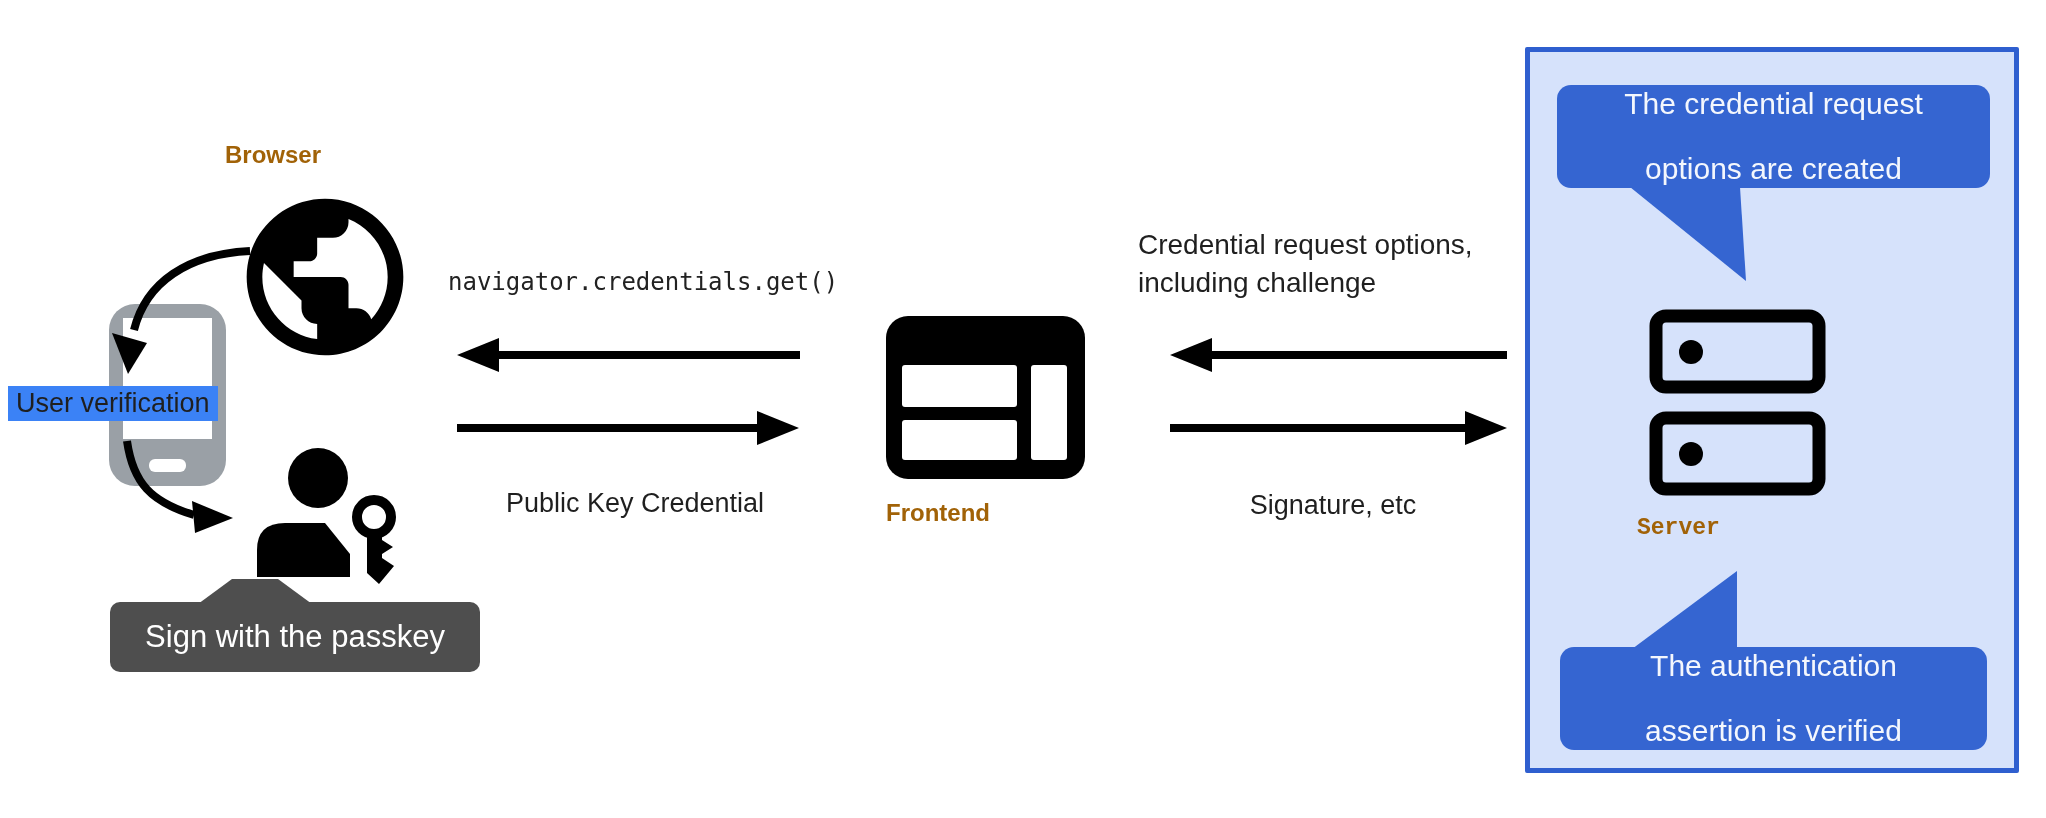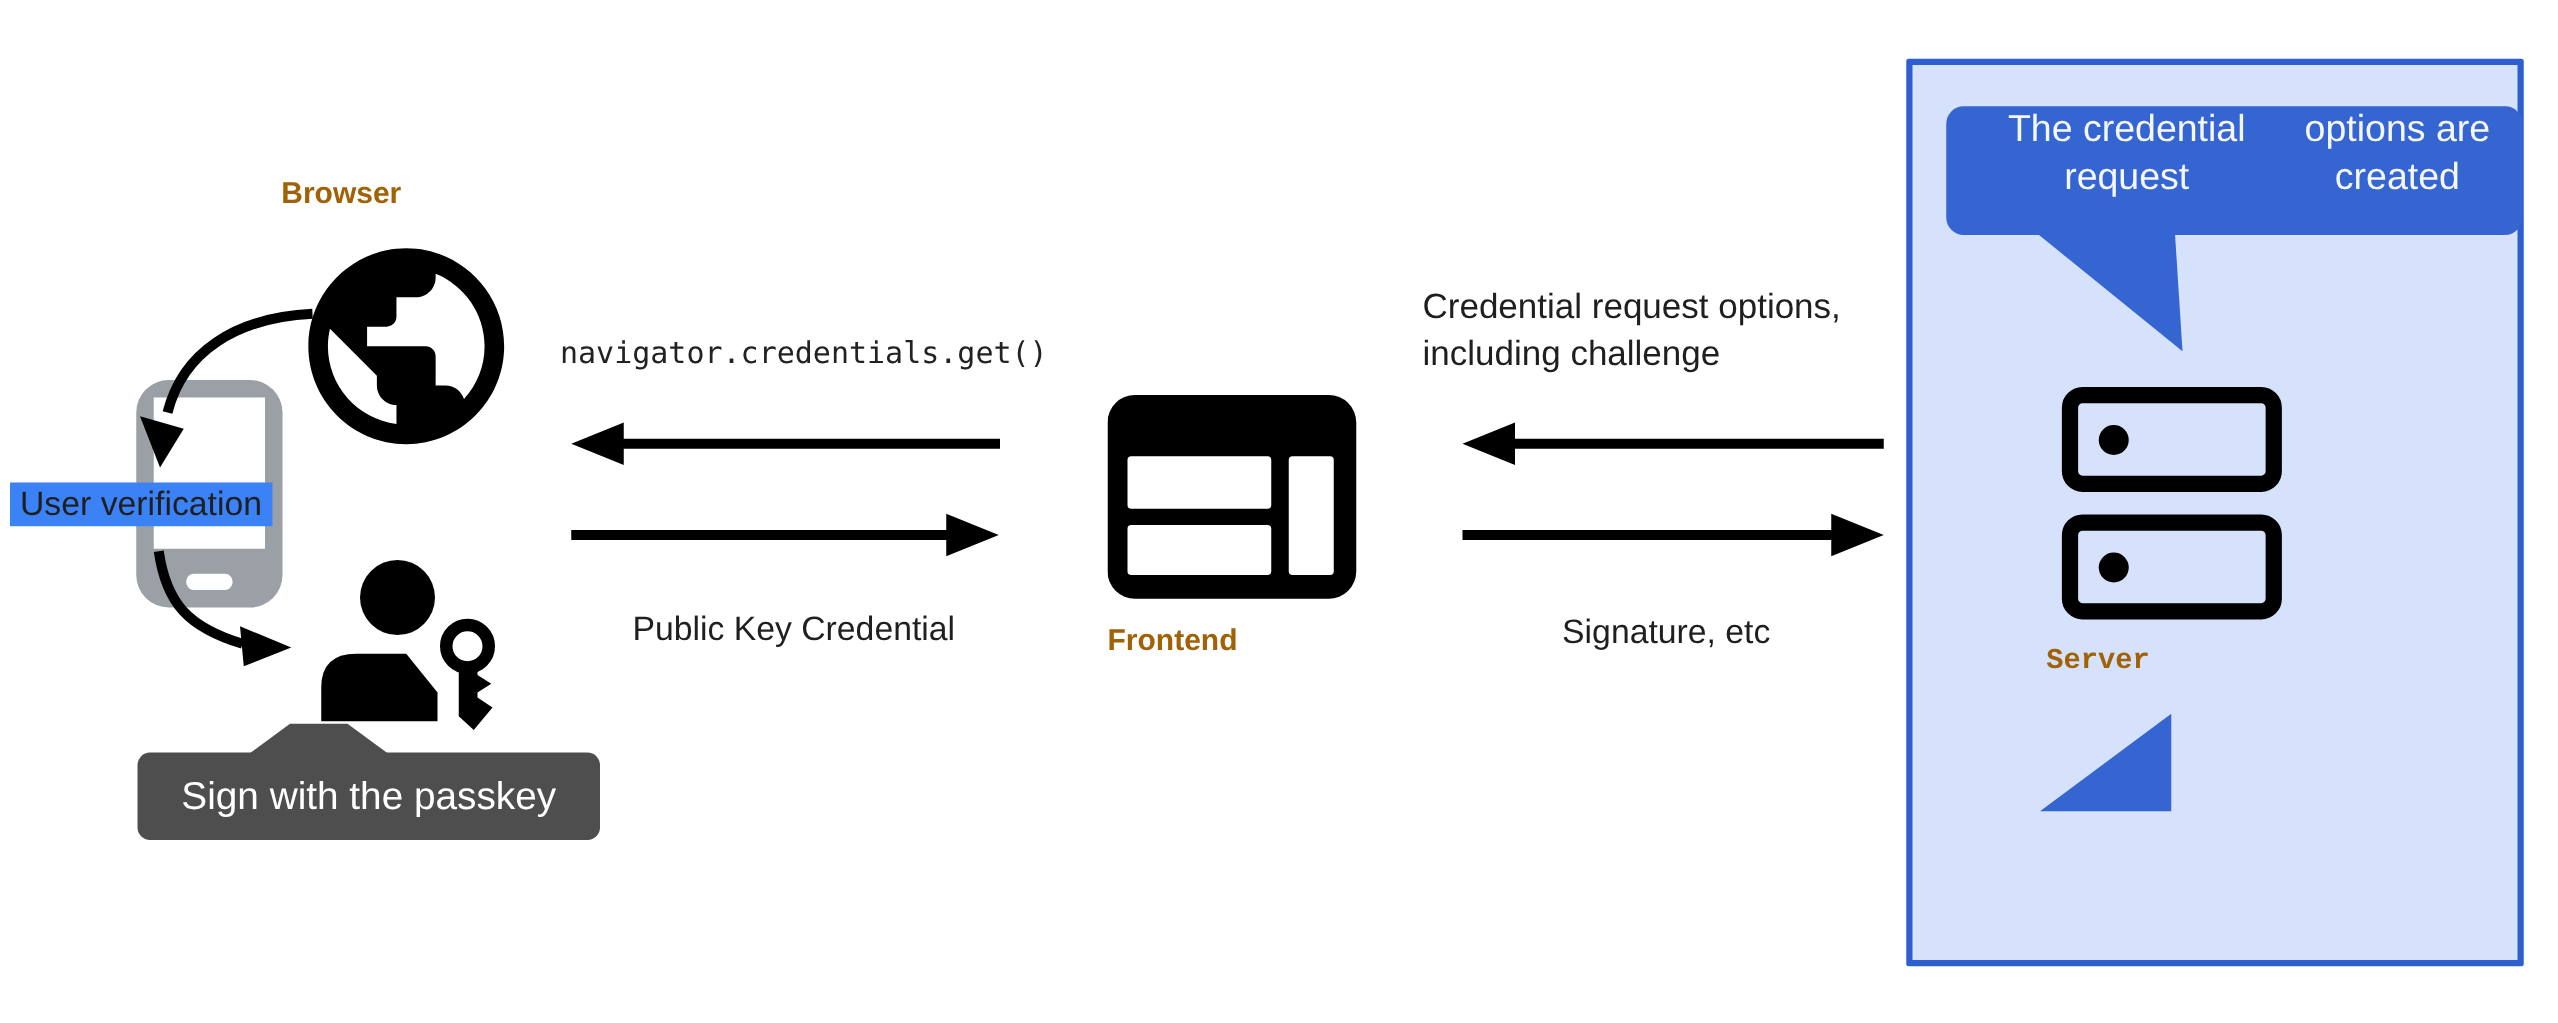--- a/index.html
+++ b/index.html
@@ -21,21 +21,21 @@
   .abs{position:absolute;}
   
   .panel{
     left:1525px;top:47px;width:484px;height:716px;
     background:var(--panel-fill);border:5px solid var(--panel-border);border-radius:2px;
   }
   
   .bubble{
     background:var(--bubble-bg);color:var(--bubble-text);
     border-radius:14px;text-align:center;font-size:30px;line-height:38px;
-    display:flex;flex-direction:row;justify-content:center;padding-left:28px;
+    display:flex;flex-direction:column;justify-content:space-between;
   }
   .bubble-top{left:1557px;top:85px;width:433px;height:103px;}
   .bubble-bottom{left:1560px;top:647px;width:427px;height:103px;}
   
   .overlay{left:0;top:0;width:2046px;height:818px;pointer-events:none;}
   .overlay .ink{stroke:var(--icon-black);stroke-width:8;fill:none;}
   .overlay .head{fill:var(--icon-black);stroke:none;}
   .overlay .tail{fill:var(--bubble-bg);stroke:none;}
   .overlay .pointer{fill:var(--tooltip-bg);stroke:none;}
   
@@ -64,20 +64,24 @@
 </head>
 <body>
 
 <div class="canvas">
 
   <div class="abs panel"></div>
 
   <div class="abs bubble bubble-top">
     <div>The credential request</div>
     <div>options are created</div>
+  </div>
+  <div class="abs bubble bubble-bottom">
+    <div>The authentication</div>
+    <div>assertion is verified</div>
   </div>
 
   <svg class="abs globe" width="188" height="188" viewBox="0 0 24 24">
     <path fill="#000" d="M12 2C6.48 2 2 6.48 2 12s4.48 10 10 10 10-4.48 10-10S17.52 2 12 2zm-1 17.93c-3.95-.49-7-3.85-7-7.93 0-.62.08-1.21.21-1.79L9 15v1c0 1.1.9 2 2 2v1.93zm6.9-2.54c-.26-.81-1-1.39-1.9-1.39h-1v-3c0-.55-.45-1-1-1H8v-2h2c.55 0 1-.45 1-1V7h2c1.1 0 2-.9 2-2v-.41c2.93 1.19 5 4.06 5 7.41 0 2.08-.8 3.97-2.1 5.39z"></path>
   </svg>
 
   <svg class="abs phone" width="120" height="185" viewBox="0 0 120 185">
     <rect x="1" y="1" width="117" height="182" rx="26" fill="#9aa0a6"></rect>
     <rect x="15" y="15" width="89" height="121" fill="#fff"></rect>
     <rect x="41" y="156" width="37" height="13" rx="6" fill="#fff"></rect>

